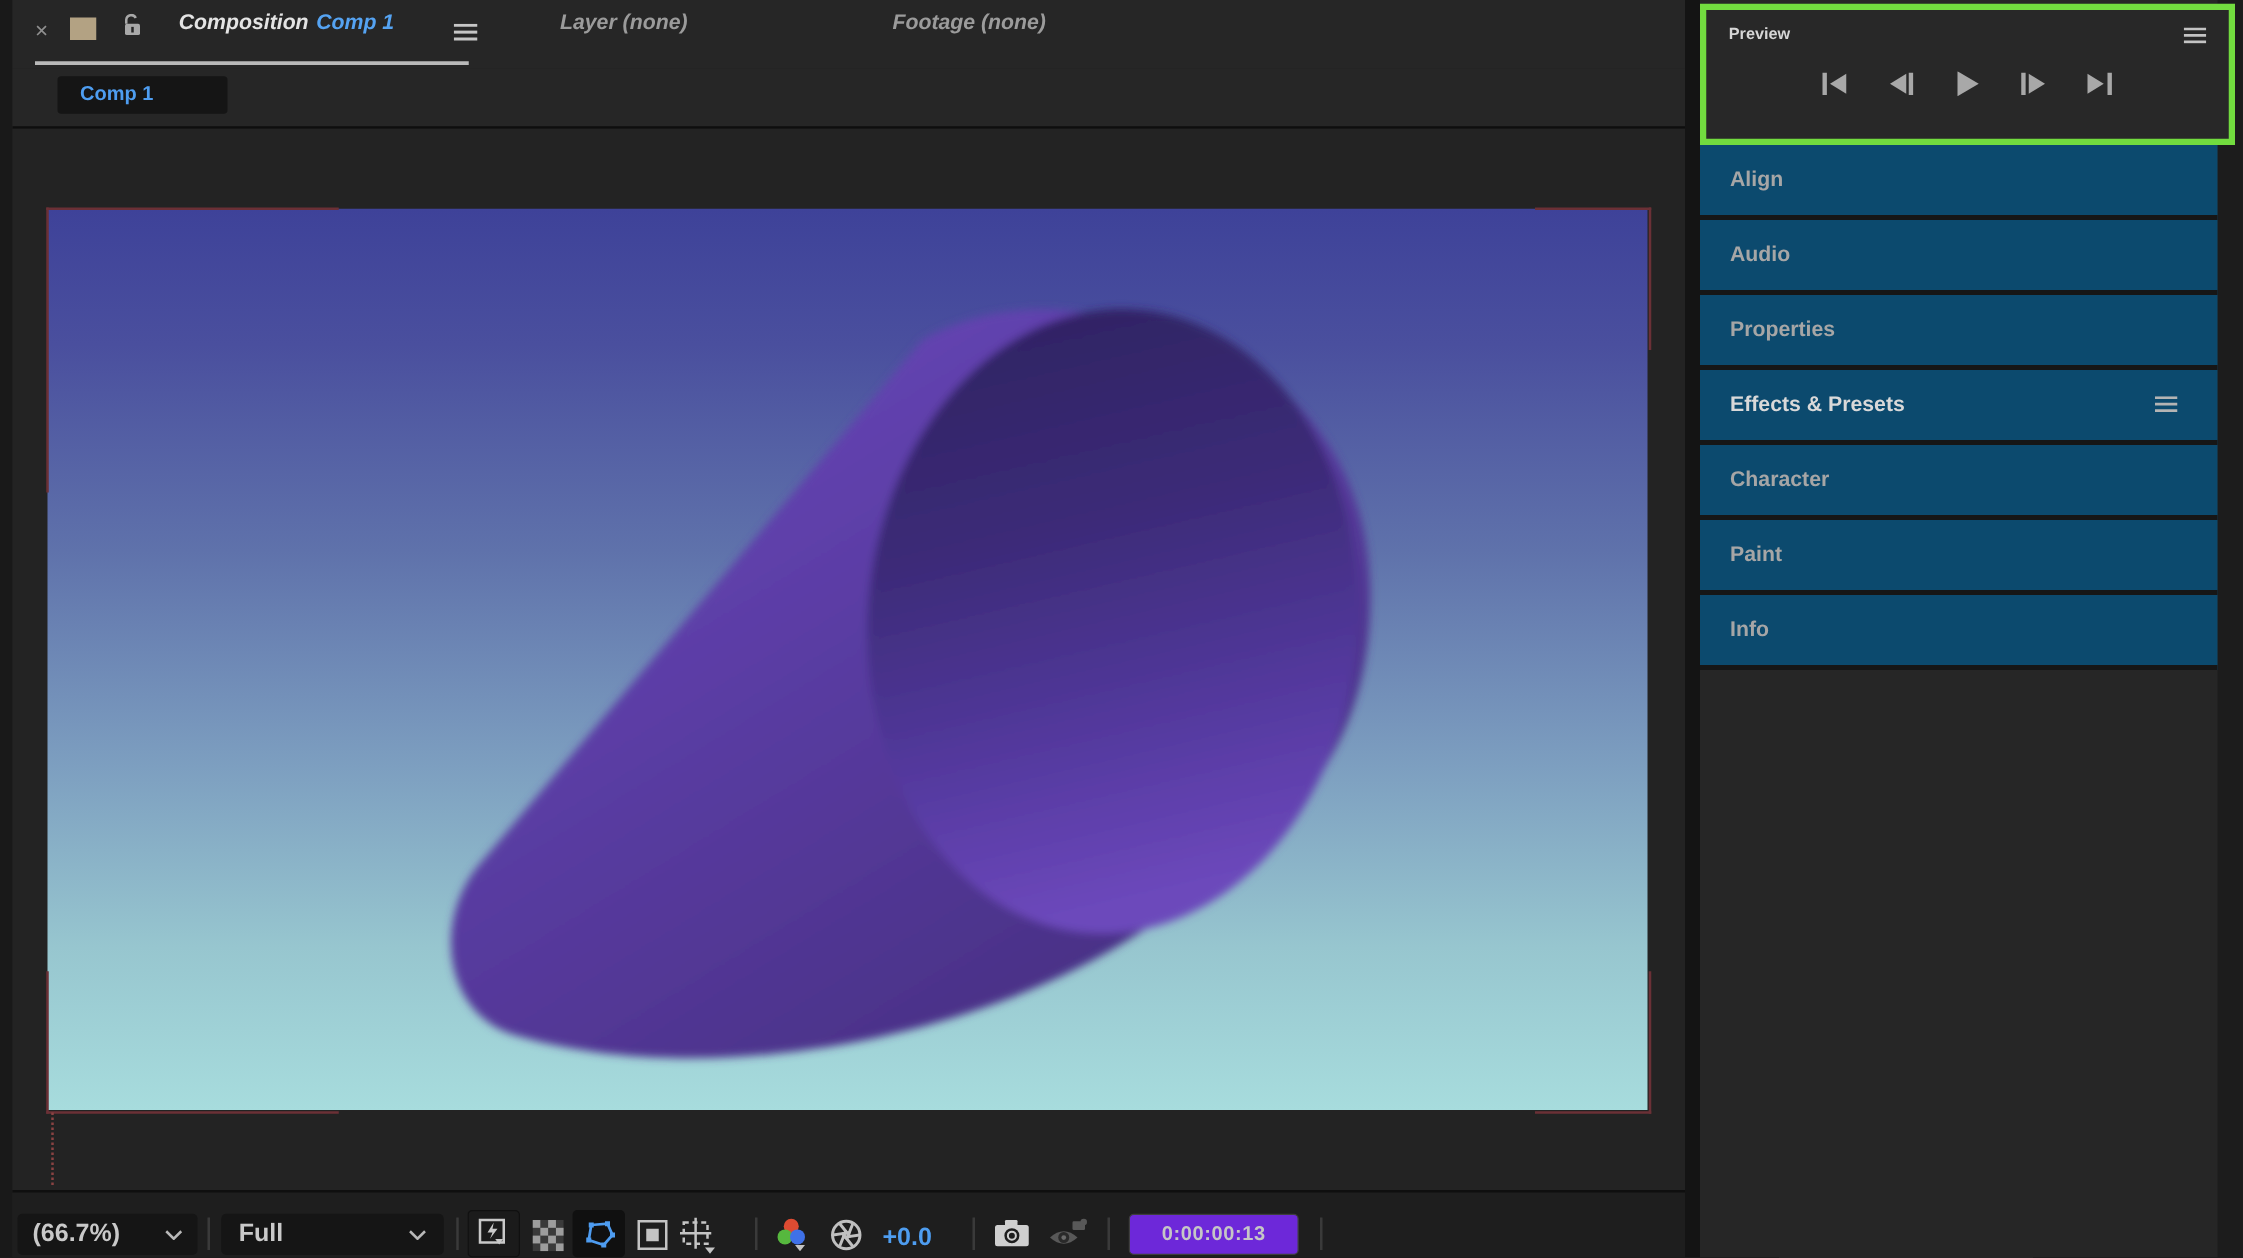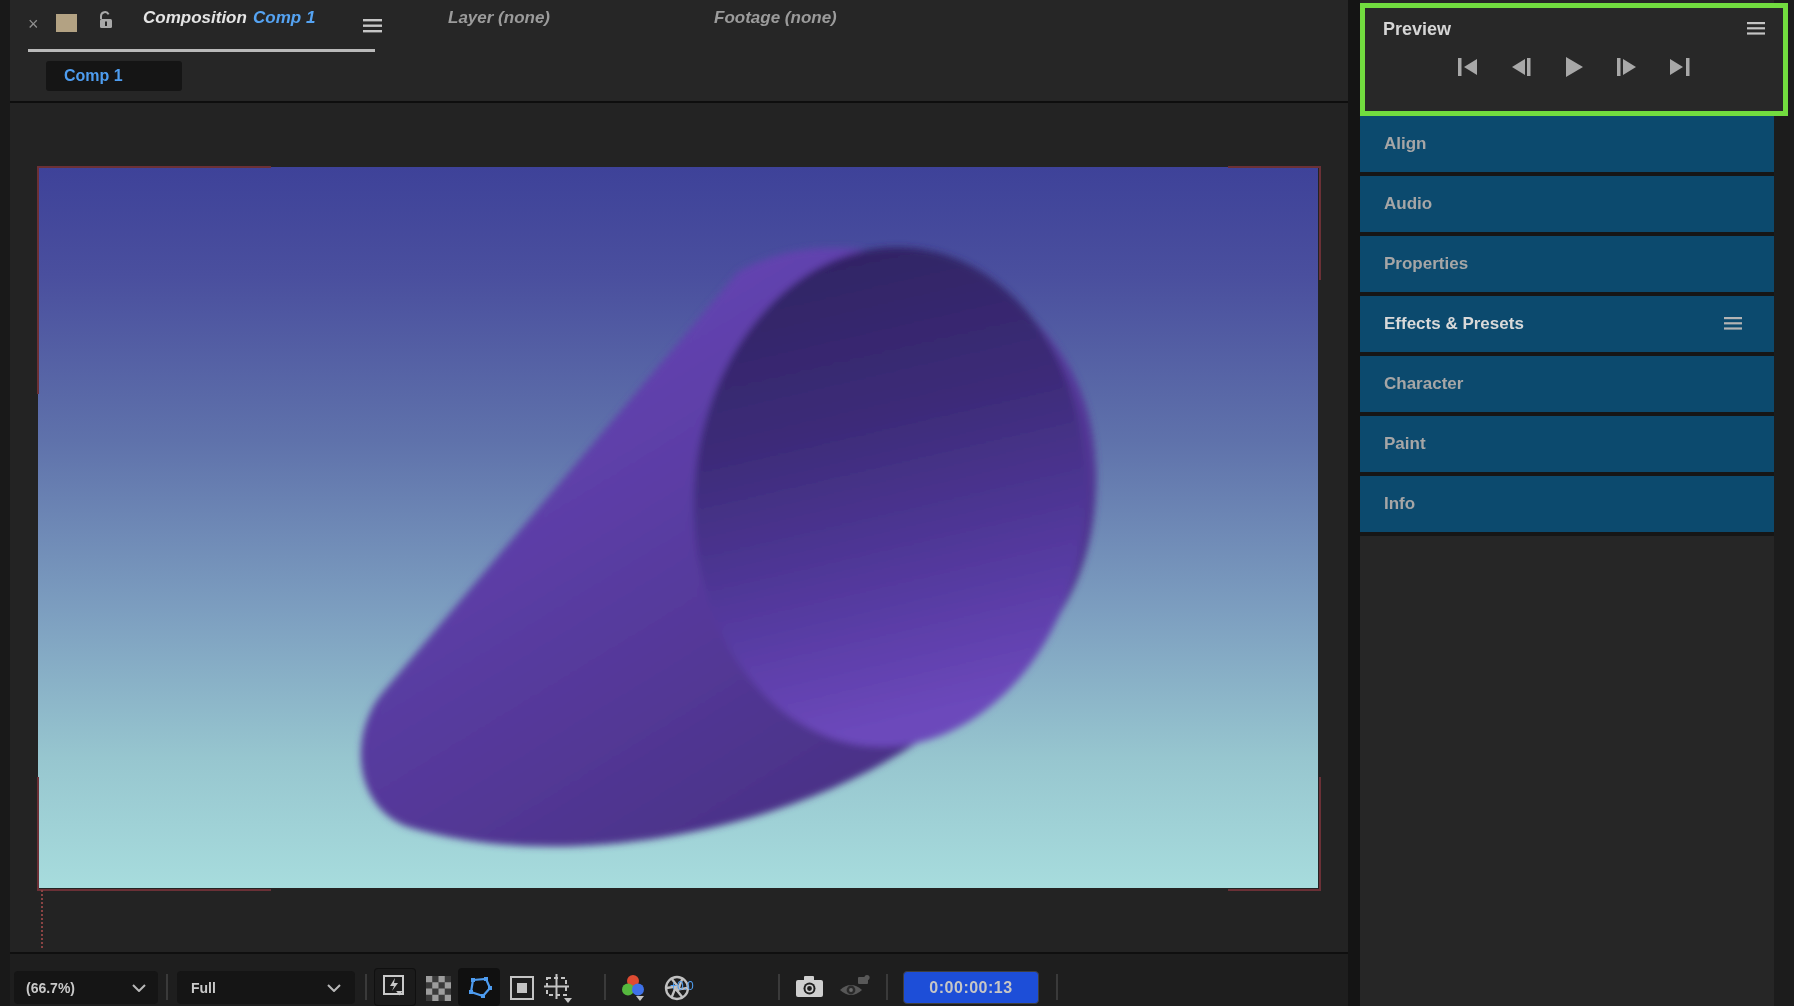--- a/index.html
+++ b/index.html
@@ -38,48 +38,48 @@
   .mark{pointer-events:none;border-color:#6b3036;}
   #mark-tl{left:27px;top:63px;width:232px;height:226px;border-left:2px solid #6b3036;border-top:2px solid #6b3036;}
   #mark-tr{left:1218px;top:63px;width:91px;height:112px;border-right:2px solid #6b3036;border-top:2px solid #6b3036;}
   #mark-bl{left:27px;top:674px;width:232px;height:112px;border-left:2px solid #6b3036;border-bottom:2px solid #6b3036;}
   #mark-br{left:1218px;top:674px;width:91px;height:112px;border-right:2px solid #6b3036;border-bottom:2px solid #6b3036;}
   #guide-dotted{left:31px;top:787px;height:58px;width:0;border-left:2px dotted #8a4343;}
 
   
   #viewer-toolbar{left:0;top:952px;width:100%;height:54px;background:#1e1e1e;border-top:2px solid #0f0f0f;box-sizing:border-box;}
   .tb-box{top:17px;height:33px;background:#151515;border-radius:4px;display:flex;align-items:center;
-          color:#c9c9c9;font-size:14px;font-weight:600;box-sizing:border-box;}
+          color:#c9c9c9;font-size:20px;font-weight:600;box-sizing:border-box;}
   #zoom-box{left:4px;width:144px;padding:0 12px;justify-content:space-between;}
   #res-box{left:167px;width:178px;padding:0 14px;justify-content:space-between;}
   .tb-sep{top:20px;width:2px;height:26px;background:#3a3a3a;}
   #sep1{left:156px;}#sep2{left:355px;}#sep3{left:594px;}#sep4{left:768px;}#sep5{left:876px;}#sep6{left:1046px;}
   .icon-btn{top:14px;width:42px;height:38px;border-radius:4px;display:flex;align-items:center;justify-content:center;}
   #btn-fast{left:364px;background:#1b1b1b;box-shadow:inset 0 0 0 1px #101010;}
   #icon-check{left:416px;top:22px;}
   #btn-shape{left:448px;background:#101010;}
   #icon-roi{left:499px;top:21px;}
   #icon-grid{left:533px;top:20px;}
   #icon-rgb{left:610px;top:20px;}
   #icon-shutter{left:654px;top:21px;}
-  #exposure-val{left:660px;top:25px;color:#4e9df0;font-size:12px;font-weight:400;}
+  #exposure-val{left:696px;top:25px;color:#4e9df0;font-size:20px;font-weight:700;}
   #icon-camera{left:784px;top:20px;}
   #icon-eye{left:828px;top:20px;}
-  #tc-box{left:893px;width:136px;justify-content:center;background:#1d4ed8;border:1px solid #3e3e3e;
+  #tc-box{left:893px;width:136px;justify-content:center;background:#6d28d9;border:1px solid #3e3e3e;
           font-size:16px;color:#c6c6c6;letter-spacing:.5px;}
 
   
   #right-col{left:1348px;top:0;width:446px;height:1006px;background:#262626;}
   #gap-strip{left:0;top:0;width:12px;height:100%;background:#141414;}
   #right-edge{right:0;top:0;width:20px;height:100%;background:#1c1c1c;}
   #panel-stack{position:absolute;left:12px;top:0;width:414px;}
 
   #preview-box{position:relative;margin-top:3px;margin-right:-14px;height:103px;
                border:5px solid #72dc3f;background:#282828;}
-  #preview-title{position:absolute;left:18px;top:11px;color:#d6d6d6;font-size:18px;font-weight:600;}
+  #preview-title{position:absolute;left:18px;top:11px;color:#d6d6d6;font-size:13px;font-weight:600;}
   #preview-menu{position:absolute;right:18px;top:14px;}
   #transport{position:absolute;left:0;right:0;top:48px;display:flex;justify-content:center;gap:27px;align-items:center;}
   .tr-btn{display:flex;align-items:center;justify-content:center;width:26px;height:22px;}
 
   .prow{position:relative;height:56px;background:#0c4a6e;border-bottom:4px solid #161616;
         display:flex;align-items:center;padding-left:24px;box-sizing:content-box;
         color:#a6a6a6;font-size:17px;font-weight:600;}
   .prow:first-of-type{margin-top:4px;}
   .prow.active{color:#d9d9d9;}
   .prow .row-menu{position:absolute;right:32px;top:21px;}

